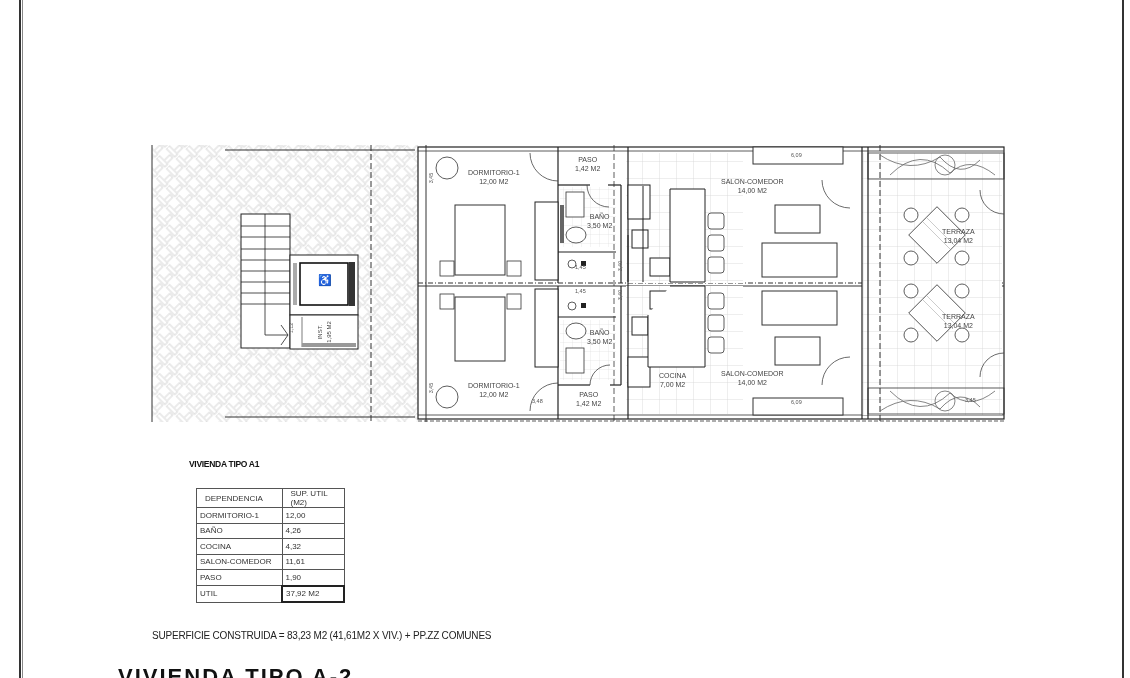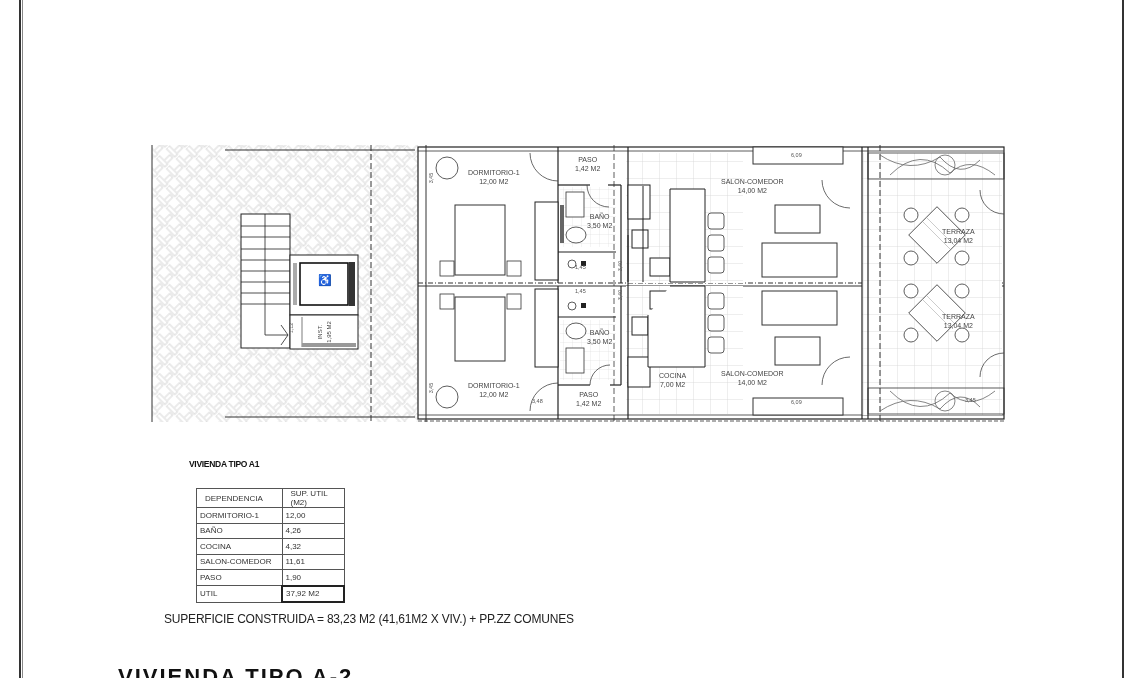--- a/index.html
+++ b/index.html
@@ -11,21 +11,21 @@
   .plan svg{position:absolute;left:0;top:0;}
   .lbl{position:absolute;font-size:7px;line-height:9px;text-align:center;color:#444;white-space:nowrap;}
   .dim{position:absolute;font-size:5.5px;color:#555;white-space:nowrap;}
   .title-a1{position:absolute;left:189px;top:459px;font-size:8.5px;font-weight:bold;letter-spacing:-0.3px;color:#111;}
   table.area{position:absolute;left:196px;top:488px;border-collapse:collapse;font-size:8px;color:#333;}
   table.area td{border:1px solid #555;height:14.5px;padding:0 3px;}
   table.area td.c1{width:78px;}
   table.area td.c2{width:54px;text-align:left;}
   table.area th{border:1px solid #555;height:15px;font-weight:normal;padding:0 8px;text-align:left;}
   table.area tr.total td.c2{border:2px solid #222;margin-top:40px;}
-  .superficie{position:absolute;left:152px;top:612px;font-size:12px;color:#222;letter-spacing:-0.2px;margin-left:12px;}
+  .superficie{position:absolute;left:152px;top:630px;font-size:10px;color:#222;letter-spacing:-0.2px;}
   .big-heading{position:absolute;left:118px;top:664px;font-size:22px;font-weight:bold;letter-spacing:2px;color:#111;}
 </style>
 </head>
 <body>
 
 <div class="frame-left"></div>
 <div class="frame-left2"></div>
 <div class="frame-right"></div>
 
 <div class="plan">

